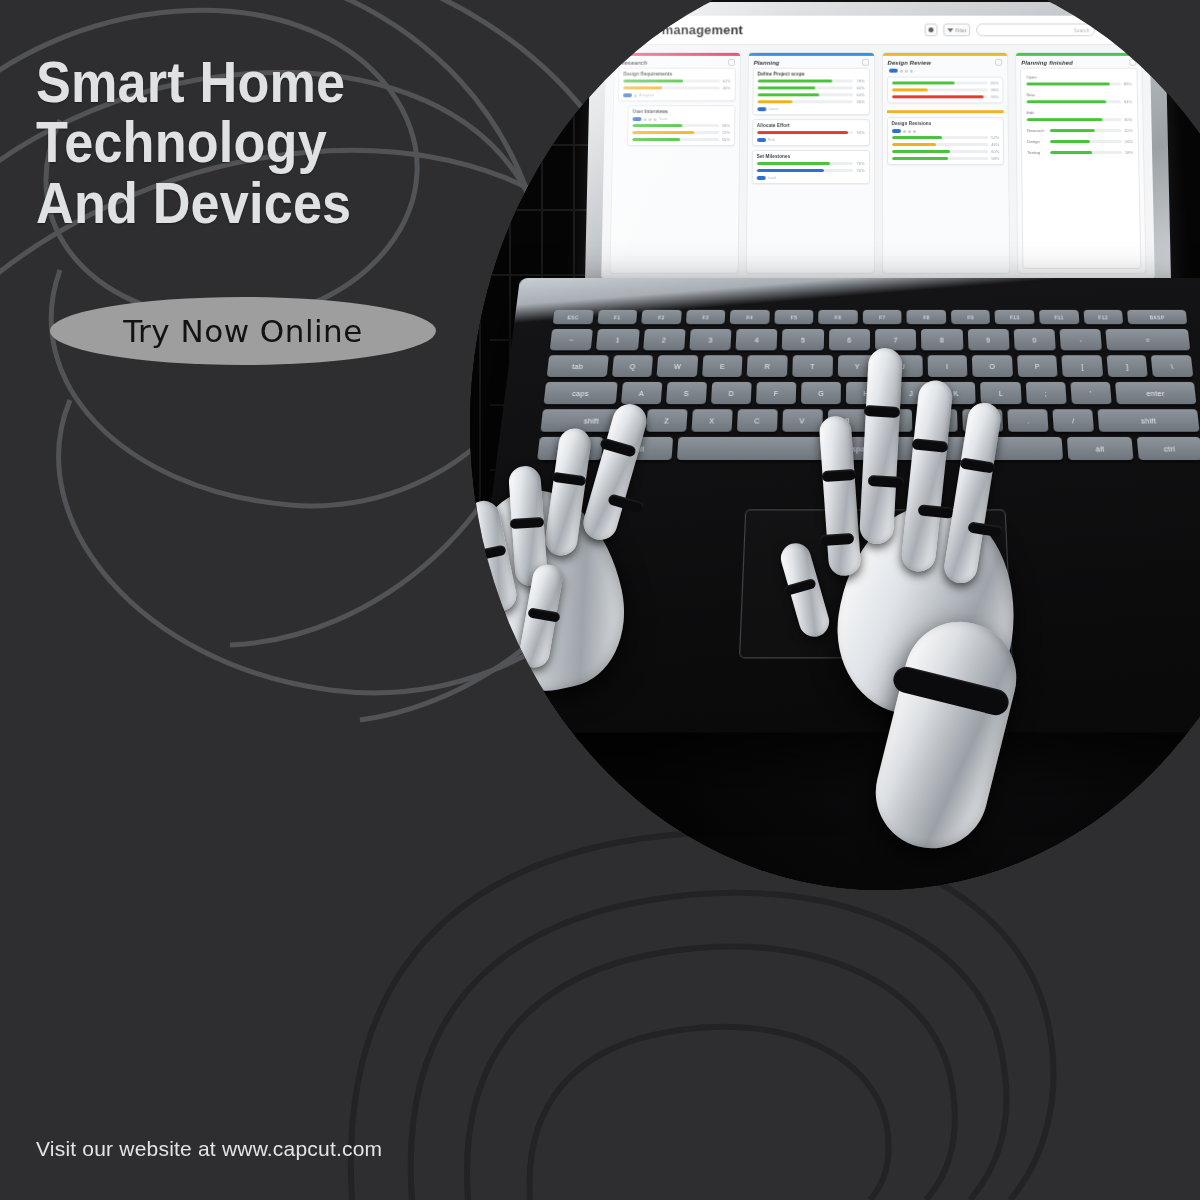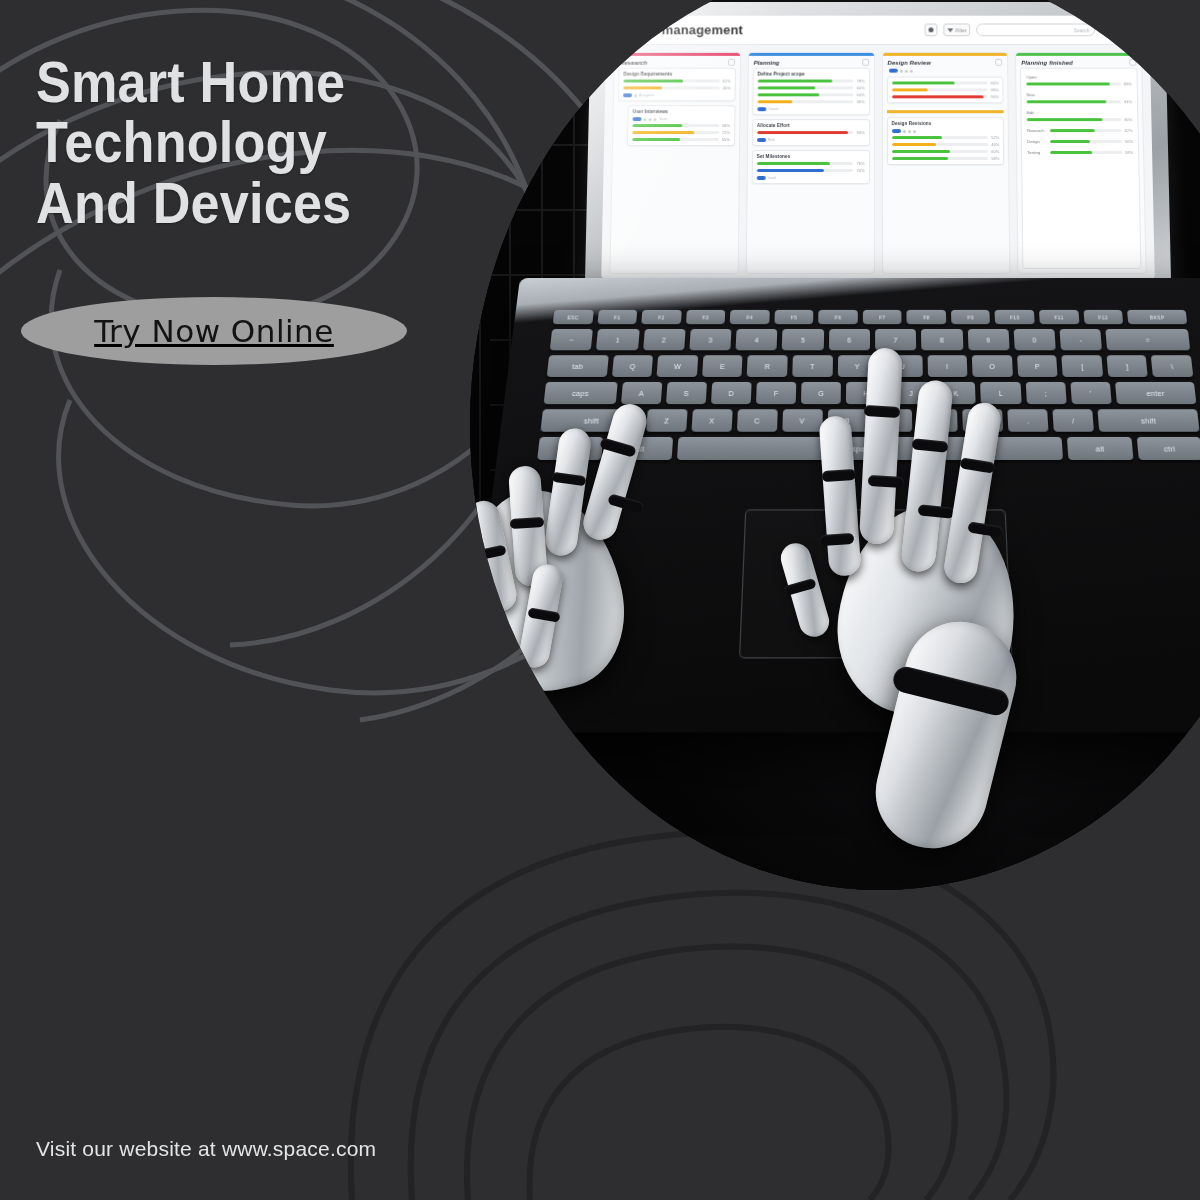--- a/index.html
+++ b/index.html
@@ -209,26 +209,25 @@
     position:absolute; left:36px; top:52px; z-index:5;
     font-size:58px; line-height:1.04; font-weight:700;
     color:#dfe1e3; letter-spacing:.2px;
     font-family:"Liberation Sans Narrow","Liberation Sans",sans-serif;
     transform: scaleX(.9); transform-origin: left top;
     text-shadow: 0 1px 2px rgba(0,0,0,.35);
   }
   .headline span { display:block; white-space:nowrap; }
 
   .cta {
-    position:absolute; left:21px; top:297px; z-index:5;
+    position:absolute; left:50px; top:297px; z-index:5;
     width:386px; height:68px; border-radius:50%;
     background:#9e9e9e;
     display:flex; align-items:center; justify-content:center;
     cursor:pointer;
-    text-decoration:underline;
   }
   .cta-label {
     font-size:31px; color:#131314; letter-spacing:.5px;
     font-family:"DejaVu Sans","Liberation Sans",sans-serif; font-weight:400;
   }
 
   .footer {
     position:absolute; left:36px; top:1137px; z-index:5;
     font-size:21px; color:#e2e4e6; letter-spacing:.2px;
   }
@@ -736,15 +735,15 @@
   <div class="headline">
     <span>Smart Home</span>
     <span>Technology</span>
     <span>And Devices</span>
   </div>
 
   <div class="cta">
     <span class="cta-label">Try Now Online</span>
   </div>
 
-  <div class="footer">Visit our website at www.space.com</div>
+  <div class="footer">Visit our website at www.capcut.com</div>
 
 </div>
 
 </body></html>

